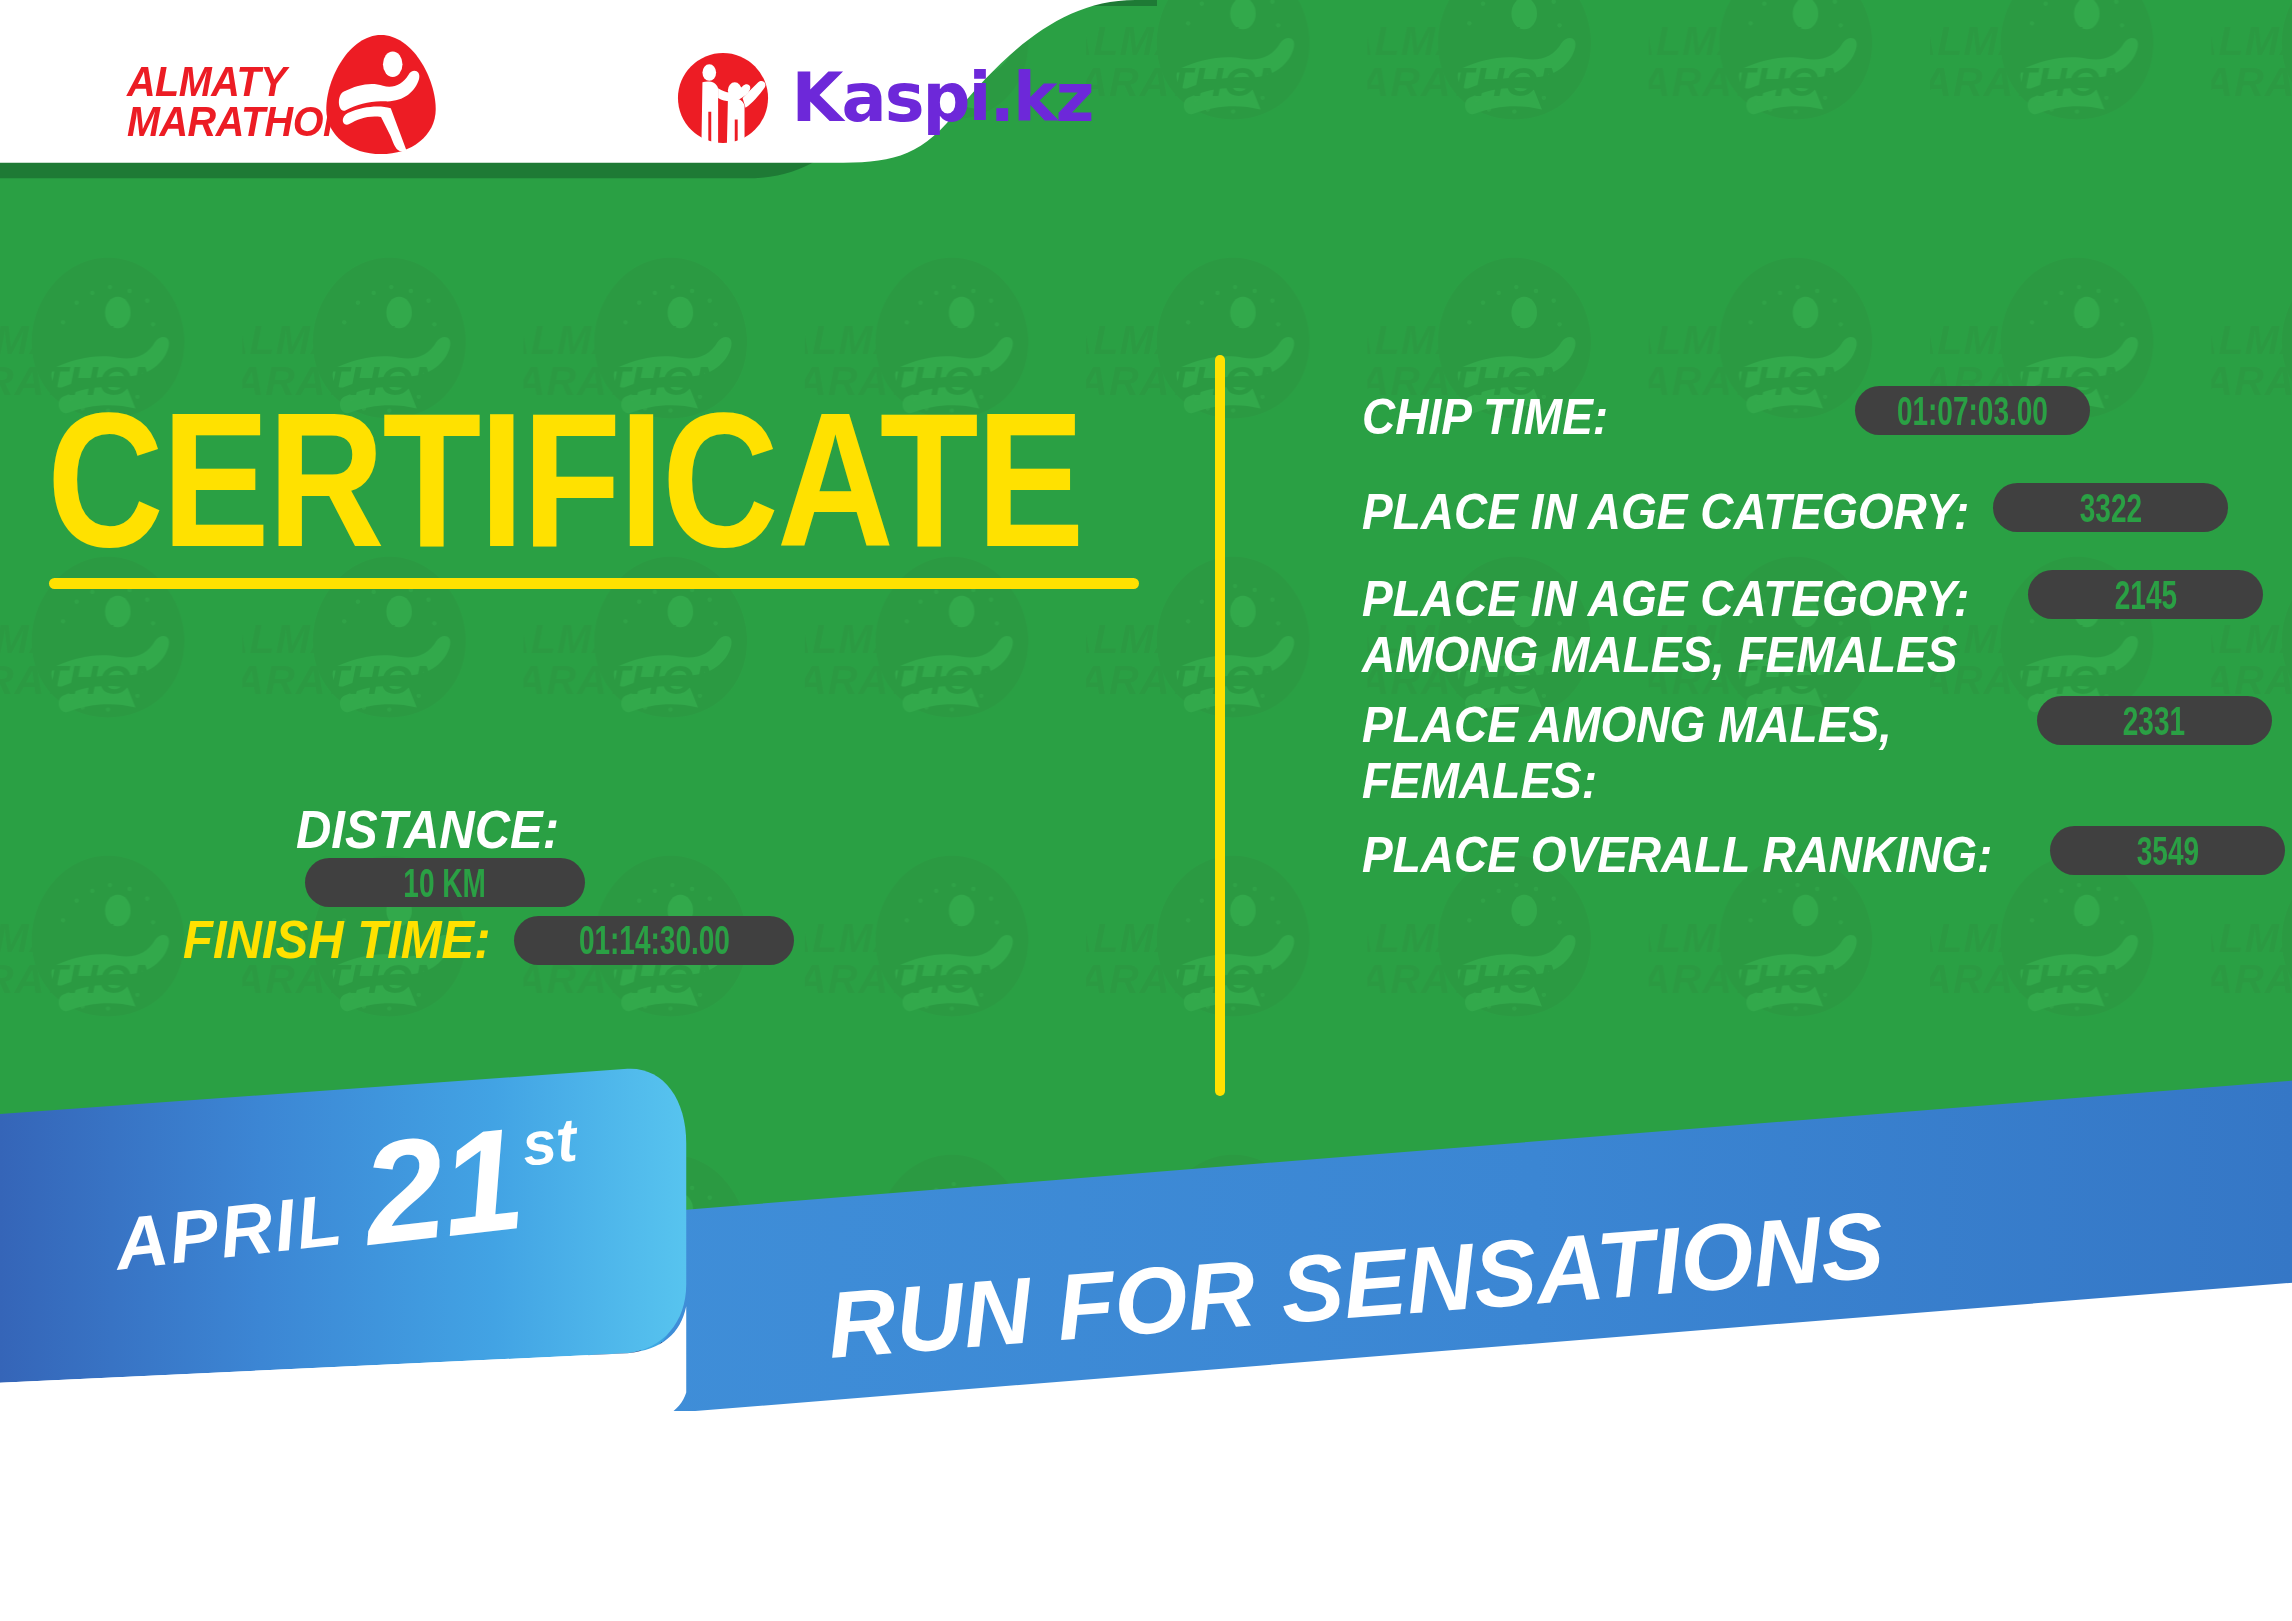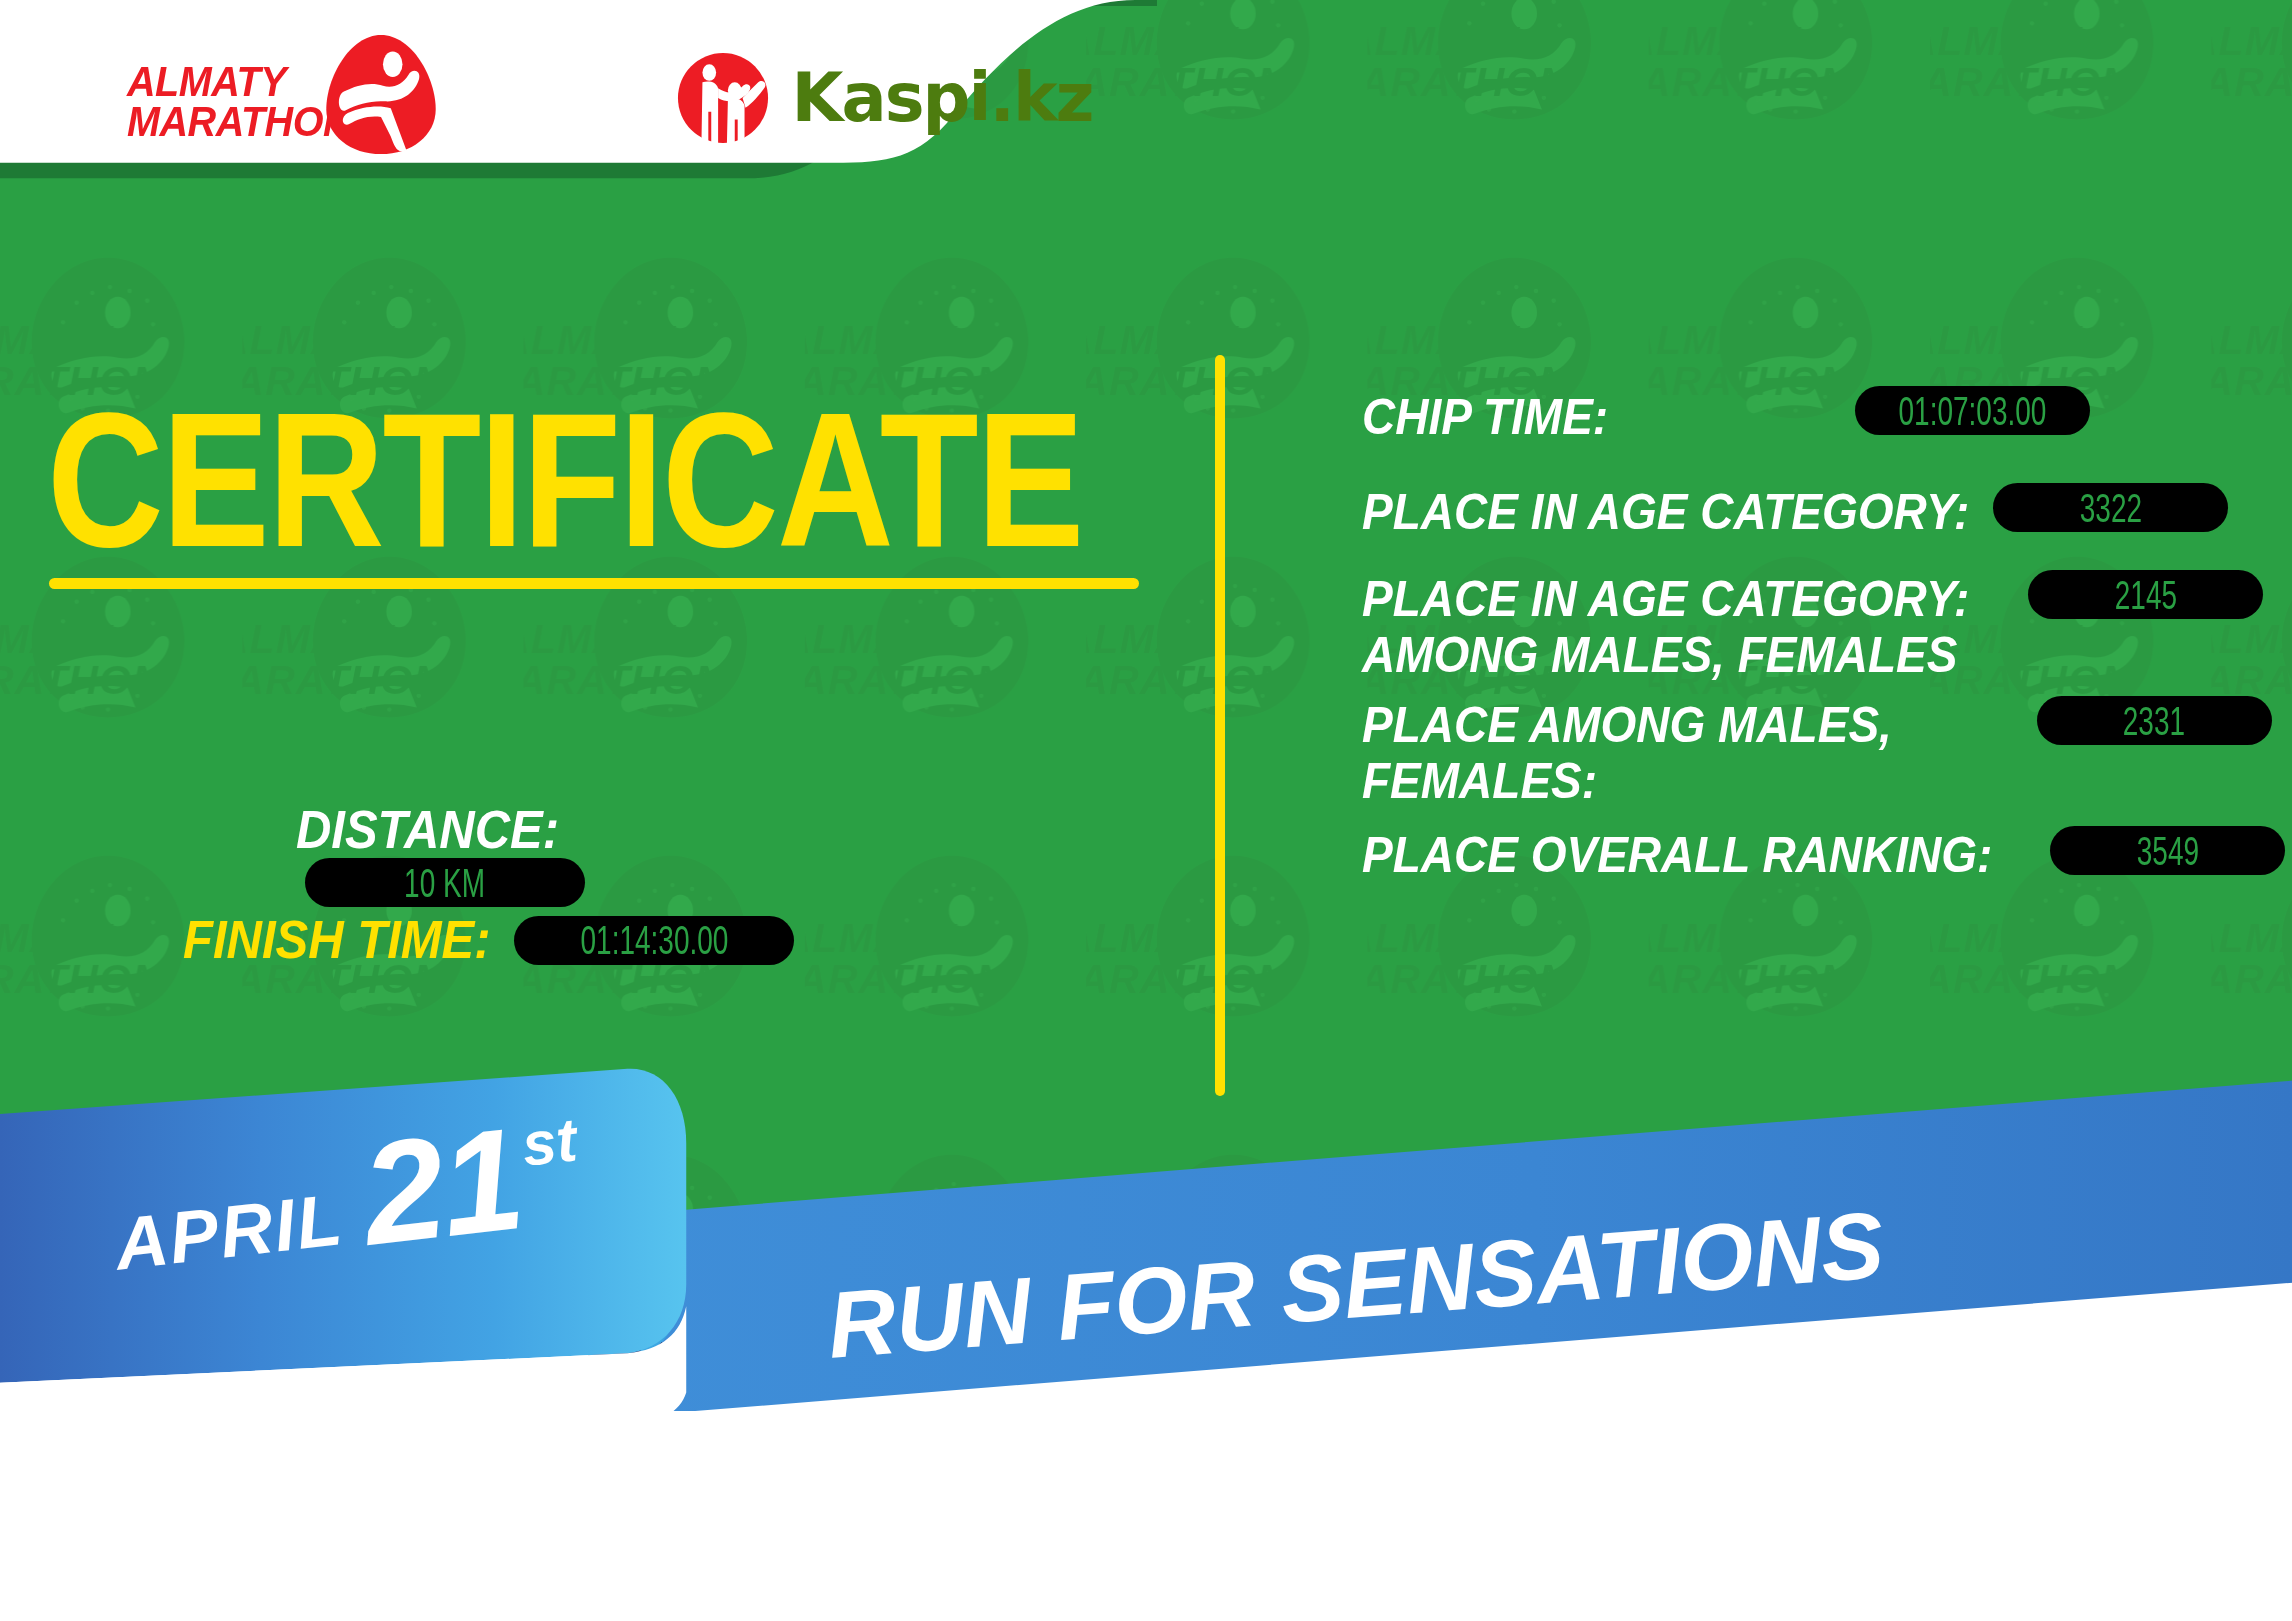--- a/index.html
+++ b/index.html
@@ -66,21 +66,21 @@
     transform:scaleX(0.92);
     transform-origin:left center;
   }
   .am-drop { position:absolute; left:195px; top:-11.8px; }
 
   .kaspi-logo {
     position:absolute; left:676px; top:51px;
     display:flex; align-items:center; gap:21.6px;
   }
   .kaspi-text {
-    color:#4d7c0f;
+    color:#6d28d9;
     font-family:"DejaVu Sans", sans-serif;
     font-weight:bold;
     font-size:67px;
     letter-spacing:-2px;
   }
 
   
   .left-col { position:absolute; left:0; top:0; width:1206px; height:1245px; z-index:5; }
 
   .cert-title {
@@ -132,26 +132,26 @@
     font-size:49px;
     letter-spacing:0px;
     white-space:nowrap;
     transform:scaleY(1.08);
   }
   .lbl-white { color:#ffffff; }
   .lbl-yellow { color:#ffe100; }
 
   .valpill {
     height:49px;
-    background:#000000;
+    background:#404040;
     border-radius:24.5px;
     display:flex; align-items:center; justify-content:center;
     color:#2aa044;
     font-family:"Liberation Sans", sans-serif;
-    font-weight:normal;
+    font-weight:bold;
     font-size:35px;
     white-space:nowrap;
   }
   .valpill span { transform:scaleX(0.80) scaleY(1.18); transform-origin:center; display:block; }
 
   #row-distance { left:270px; top:802px;flex-direction:column; }
   #row-distance .valpill { width:280px; margin-left:35px; }
 
   #row-finish { left:183px; top:912px; }
   #row-finish .valpill { width:280px; margin-left:23.5px; }

